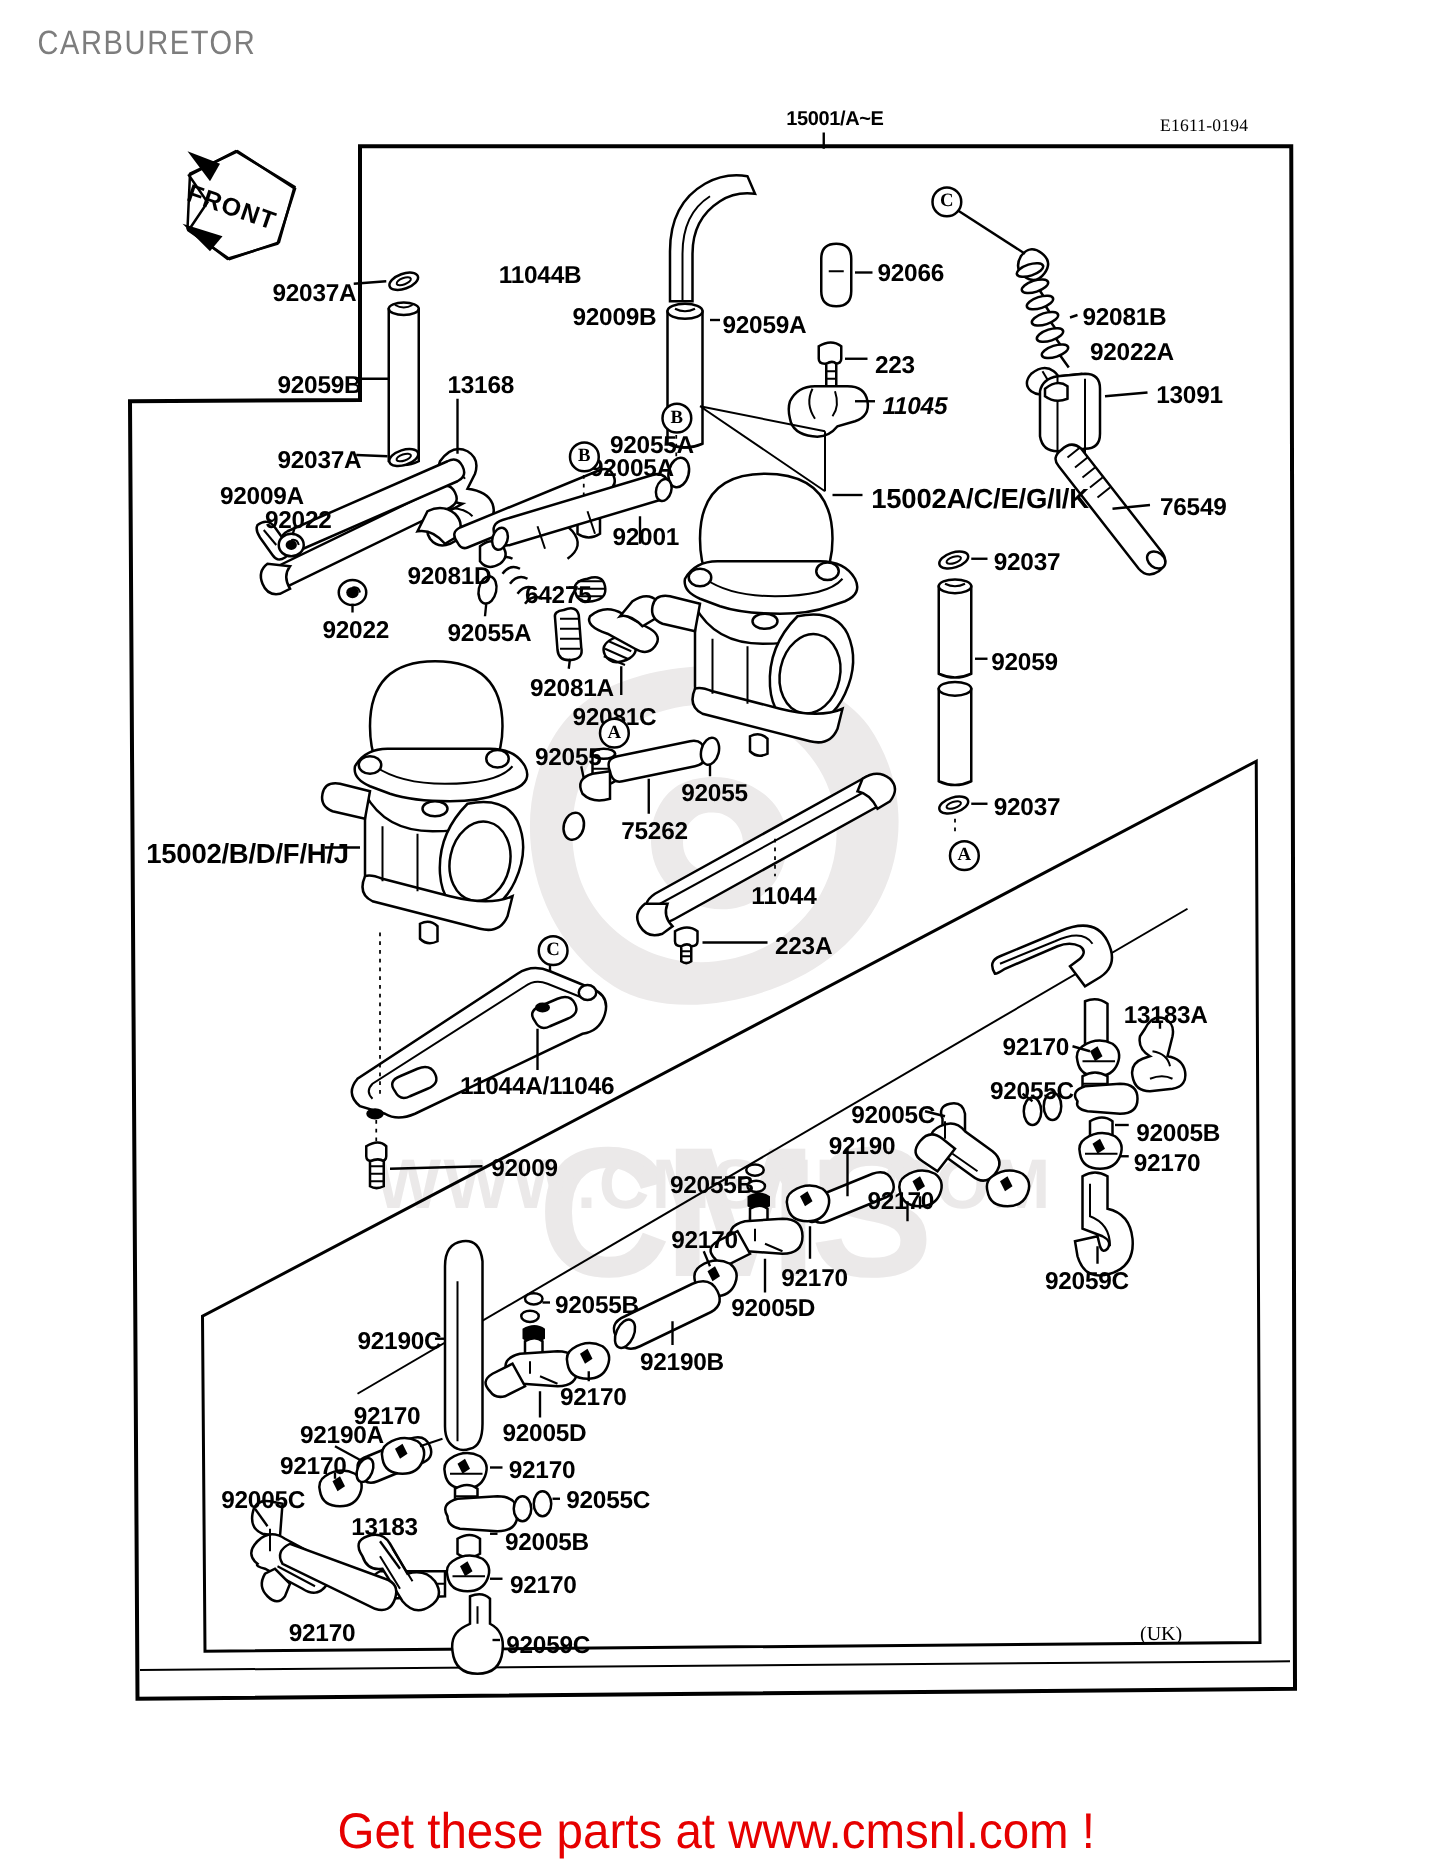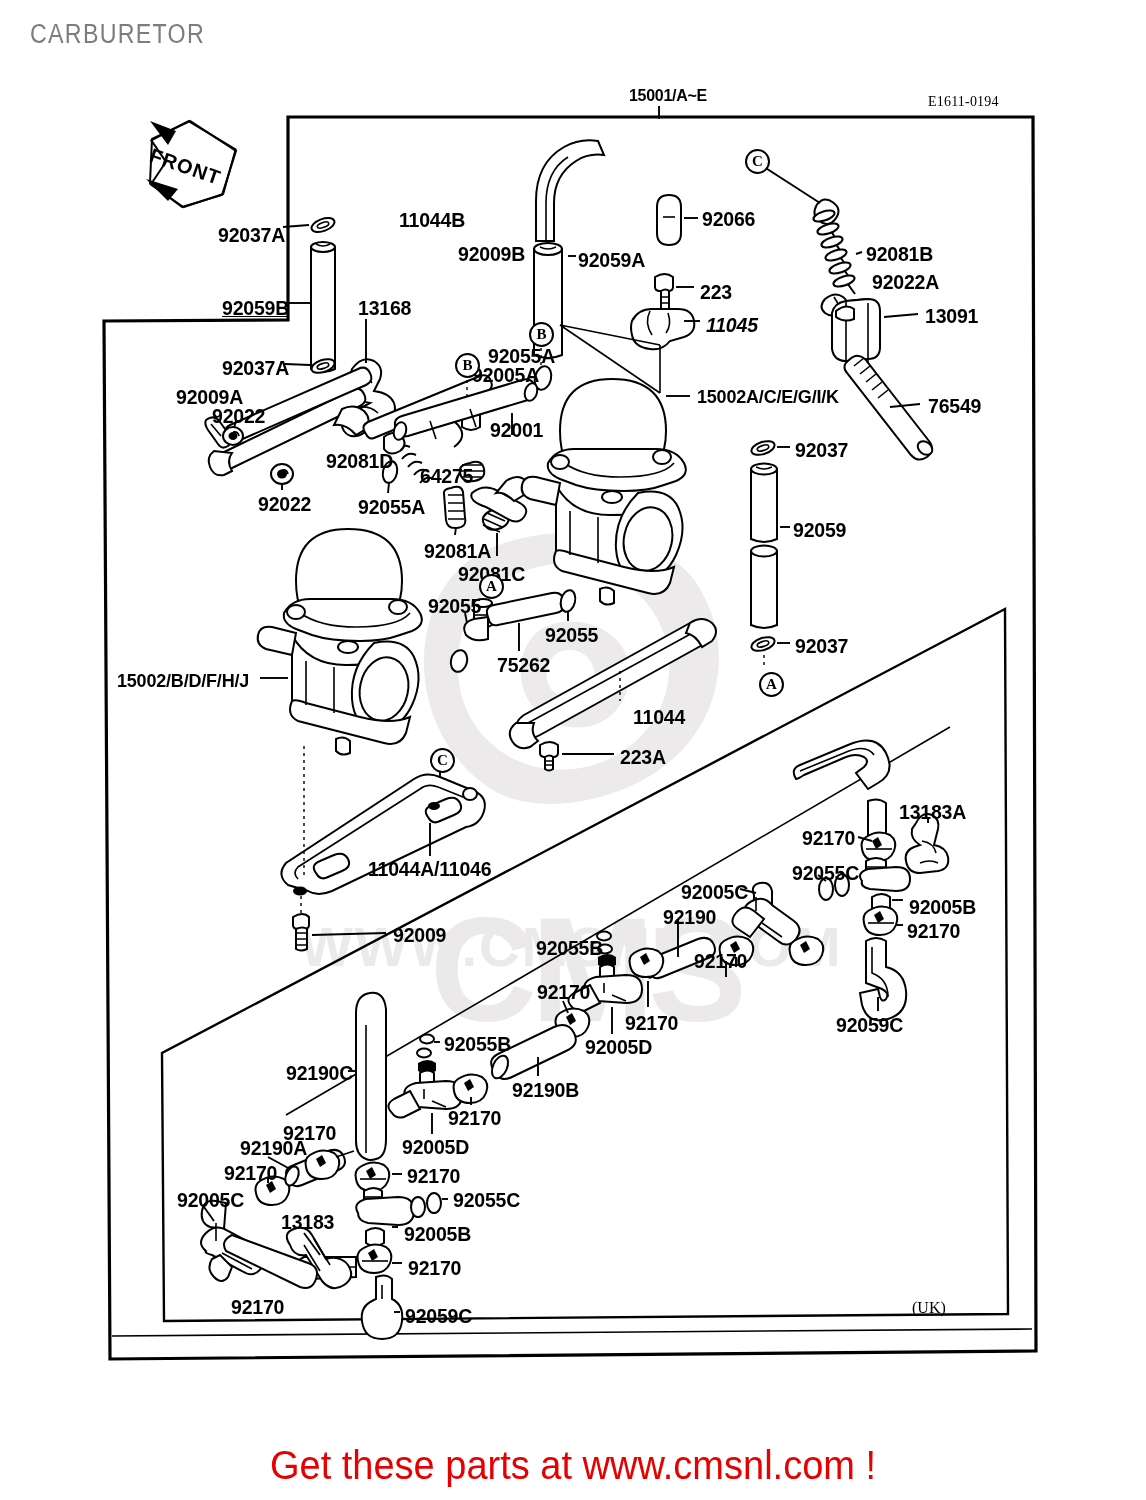--- a/index.html
+++ b/index.html
@@ -53,21 +53,21 @@
   .solid{fill:#000;}
   .wm{fill:#eceaea;}
   .wmtext{fill:#ebe9e9;font-family:"Liberation Sans","DejaVu Sans",sans-serif;font-weight:bold;}
 
   
   .lbl{
     position:absolute;font-size:19.5px;font-weight:bold;color:#000;
     white-space:nowrap;letter-spacing:-.2px;line-height:1;
     transform-origin:left top;
   }
-  .lbl.sm{font-size:18px;}
+  .lbl.sm{font-size:22px;}
 
   
   .circ{
     position:absolute;width:25px;height:25px;border:2.4px solid #000;
     border-radius:50%;box-sizing:border-box;
     font-size:15px;font-weight:bold;color:#000;
     display:flex;align-items:center;justify-content:center;
     font-family:"Liberation Serif","DejaVu Serif",serif;
     background:#fff;
   }
@@ -640,21 +640,21 @@
   <div id="labels">
       <div class="lbl" style="left: 218px; top: 215px;">92037A</div>
       <div class="lbl" style="left: 399px; top: 200px;">11044B</div>
       <div class="lbl" style="left: 458px; top: 234px;">92009B</div>
       <div class="lbl" style="left: 578px; top: 240px;">92059A</div>
       <div class="lbl" style="left: 702px; top: 199px;">92066</div>
       <div class="lbl" style="left: 866px; top: 234px;">92081B</div>
       <div class="lbl" style="left: 872px; top: 262px;">92022A</div>
       <div class="lbl" style="left: 700px; top: 272px;">223</div>
       <div class="lbl" style="left: 925px; top: 296px;">13091</div>
-      <div class="lbl" style="left: 222px; top: 288px; text-decoration: underline;">92059B</div>
+      <div class="lbl" style="left: 222px; top: 288px;">92059B</div>
       <div class="lbl" style="left: 318px; top: 288px; margin-left: 40px;">13168</div>
       <div class="lbl" style="left: 706px; top: 305px; font-style: italic;">11045</div>
       <div class="lbl" style="left: 488px; top: 336px;">92055A</div>
       <div class="lbl" style="left: 222px; top: 348px;">92037A</div>
       <div class="lbl" style="left: 472px; top: 355px;">92005A</div>
       <div class="lbl" style="left: 928px; top: 386px;">76549</div>
       <div class="lbl sm" style="left: 697px; top: 377px;">15002A/C/E/G/I/K</div>
       <div class="lbl" style="left: 176px; top: 377px;">92009A</div>
       <div class="lbl" style="left: 212px; top: 396px;">92022</div>
       <div class="lbl" style="left: 490px; top: 410px;">92001</div>
@@ -664,21 +664,21 @@
       <div class="lbl" style="left: 258px; top: 484px;">92022</div>
       <div class="lbl" style="left: 358px; top: 487px;">92055A</div>
       <div class="lbl" style="left: 793px; top: 510px;">92059</div>
       <div class="lbl" style="left: 424px; top: 531px;">92081A</div>
       <div class="lbl" style="left: 458px; top: 554px;">92081C</div>
       <div class="lbl" style="left: 428px; top: 586px;">92055</div>
       <div class="lbl" style="left: 545px; top: 615px;">92055</div>
       <div class="lbl" style="left: 795px; top: 626px;">92037</div>
       <div class="lbl" style="left: 497px; top: 645px;">75262</div>
       <div class="lbl sm" style="left: 117px; top: 661px; text-align: center;">15002/B/D/F/H/J</div>
-      <div class="lbl" style="left: 601px; top: 697px; margin-left: 32px;">11044</div>
+      <div class="lbl" style="left: 601px; top: 697px;">11044</div>
       <div class="lbl" style="left: 620px; top: 737px;">223A</div>
       <div class="lbl" style="left: 899px; top: 792px;">13183A</div>
       <div class="lbl" style="left: 802px; top: 818px;">92170</div>
       <div class="lbl" style="left: 368px; top: 849px;">11044A/11046</div>
       <div class="lbl" style="left: 792px; top: 853px;">92055C</div>
       <div class="lbl" style="left: 681px; top: 872px;">92005C</div>
       <div class="lbl" style="left: 909px; top: 887px;">92005B</div>
       <div class="lbl" style="left: 663px; top: 897px;">92190</div>
       <div class="lbl" style="left: 907px; top: 911px;">92170</div>
       <div class="lbl" style="left: 393px; top: 915px;">92009</div>

